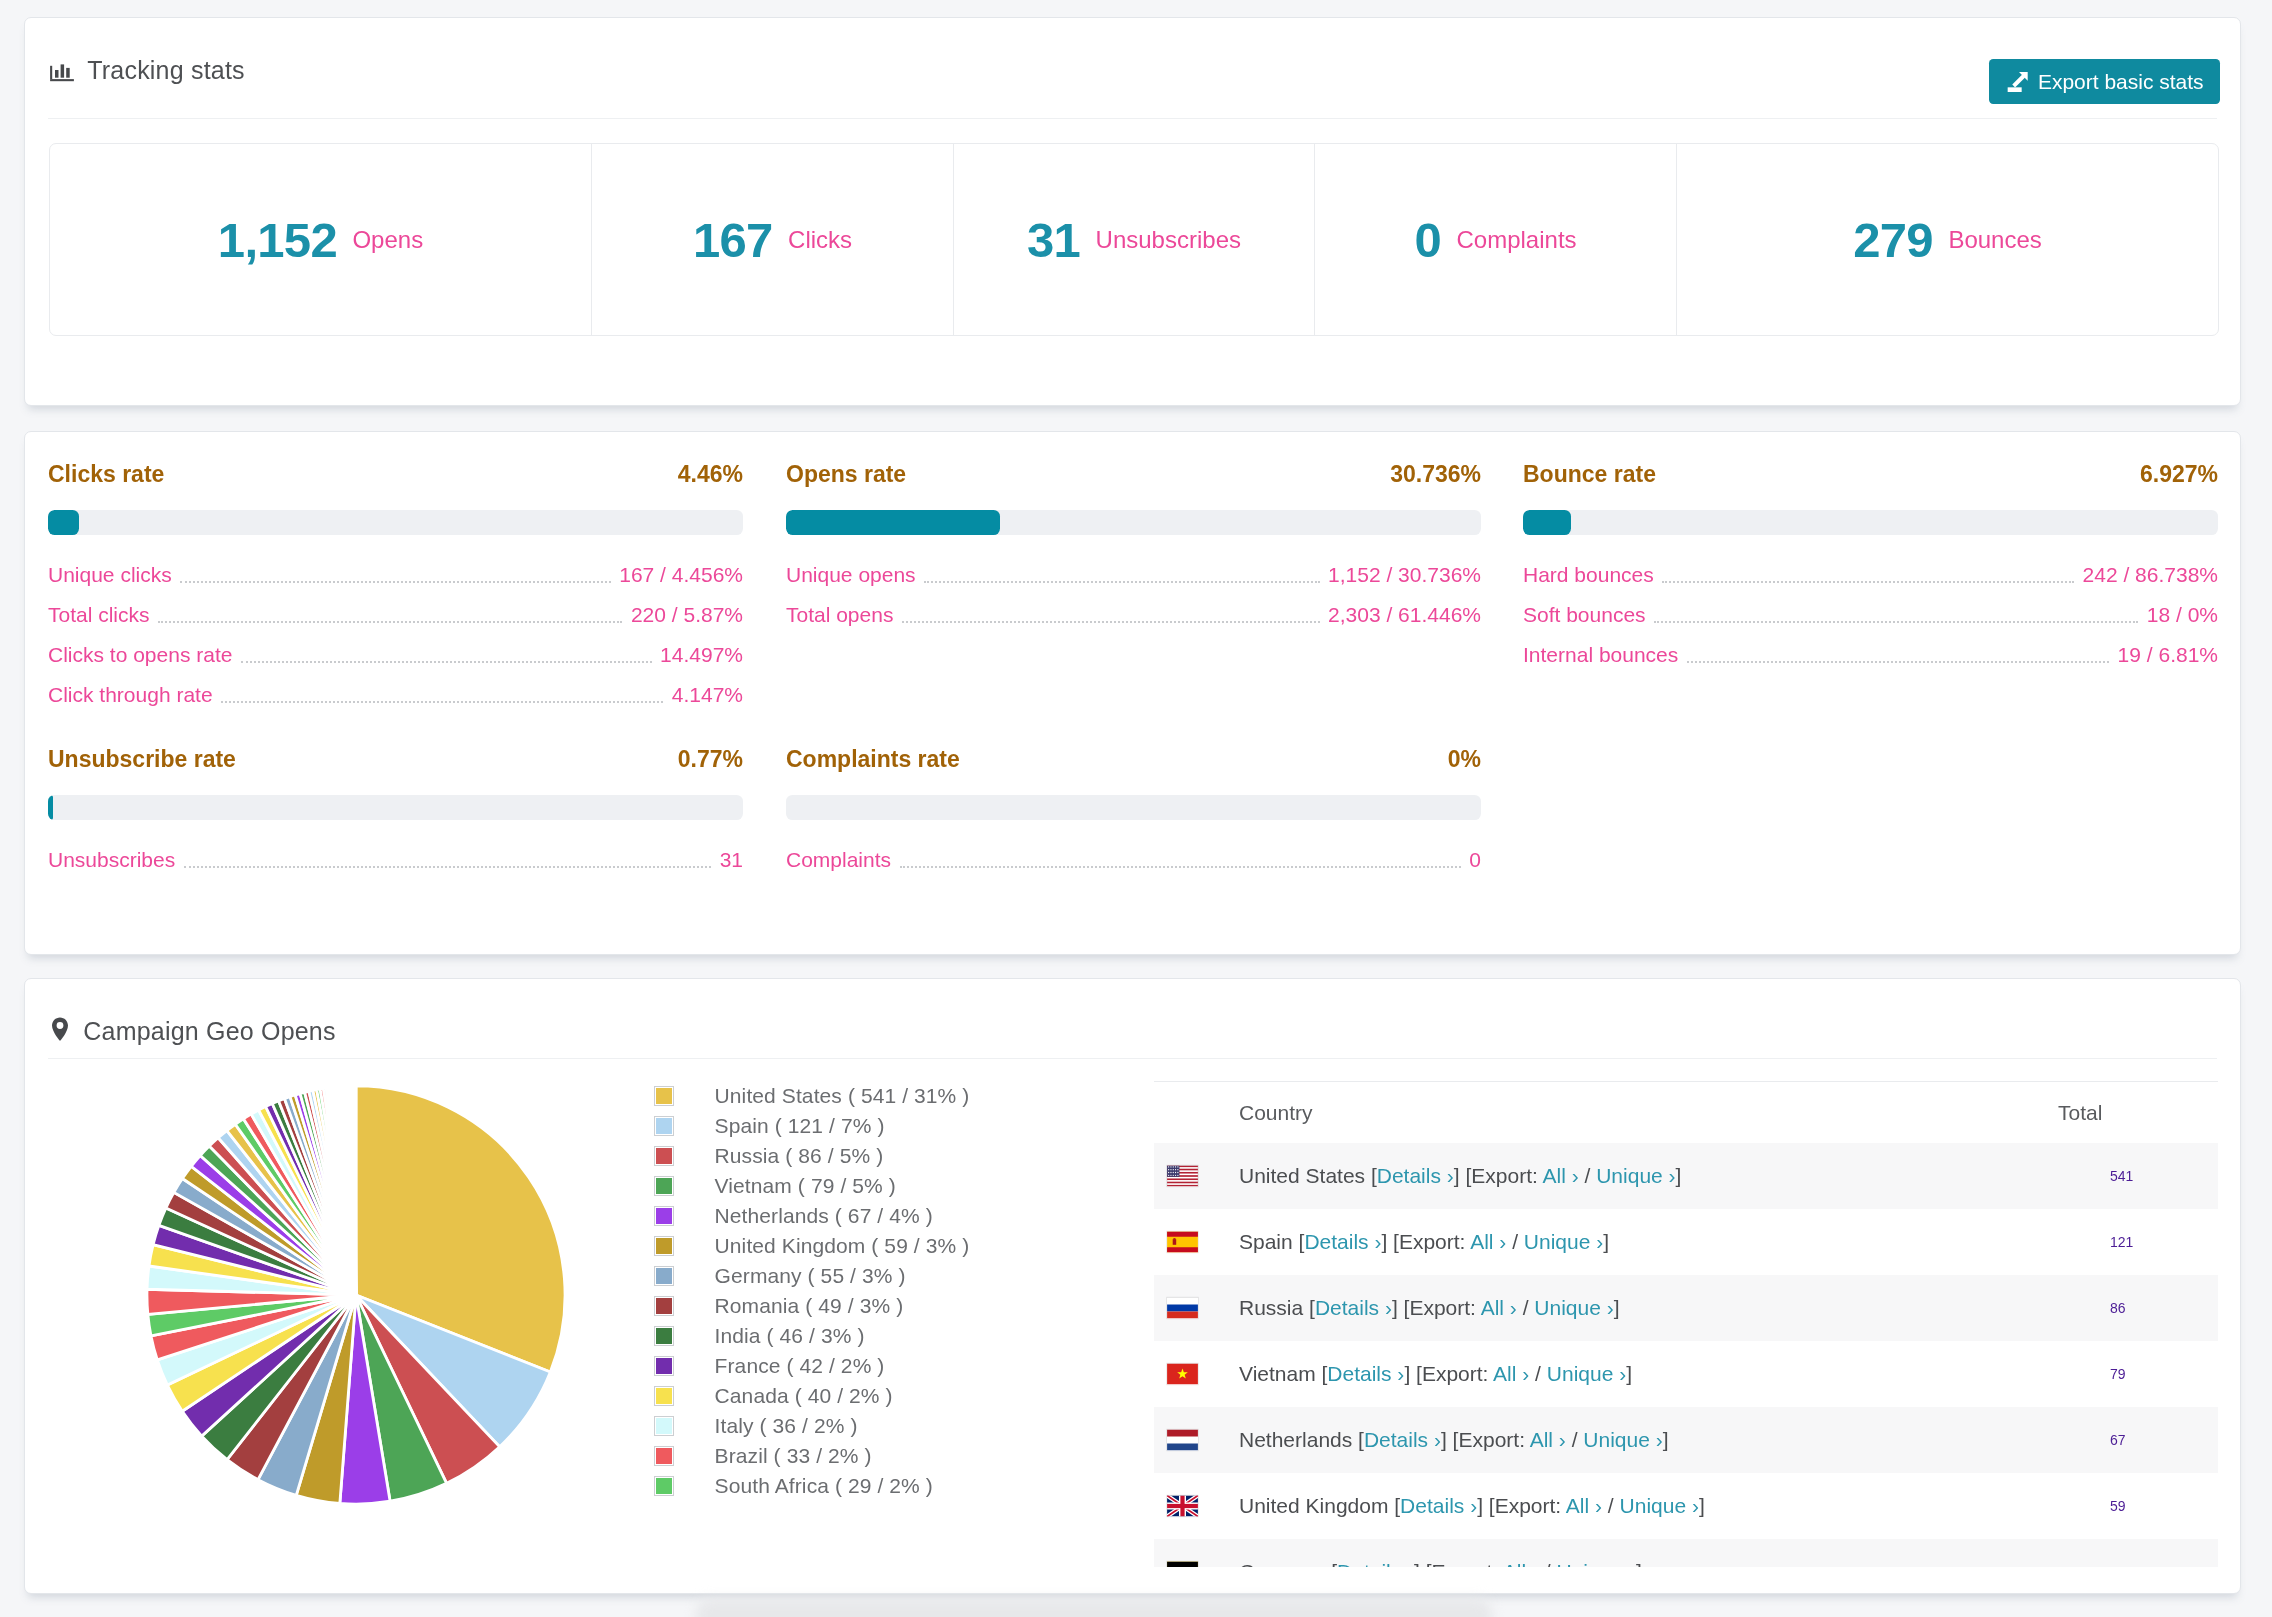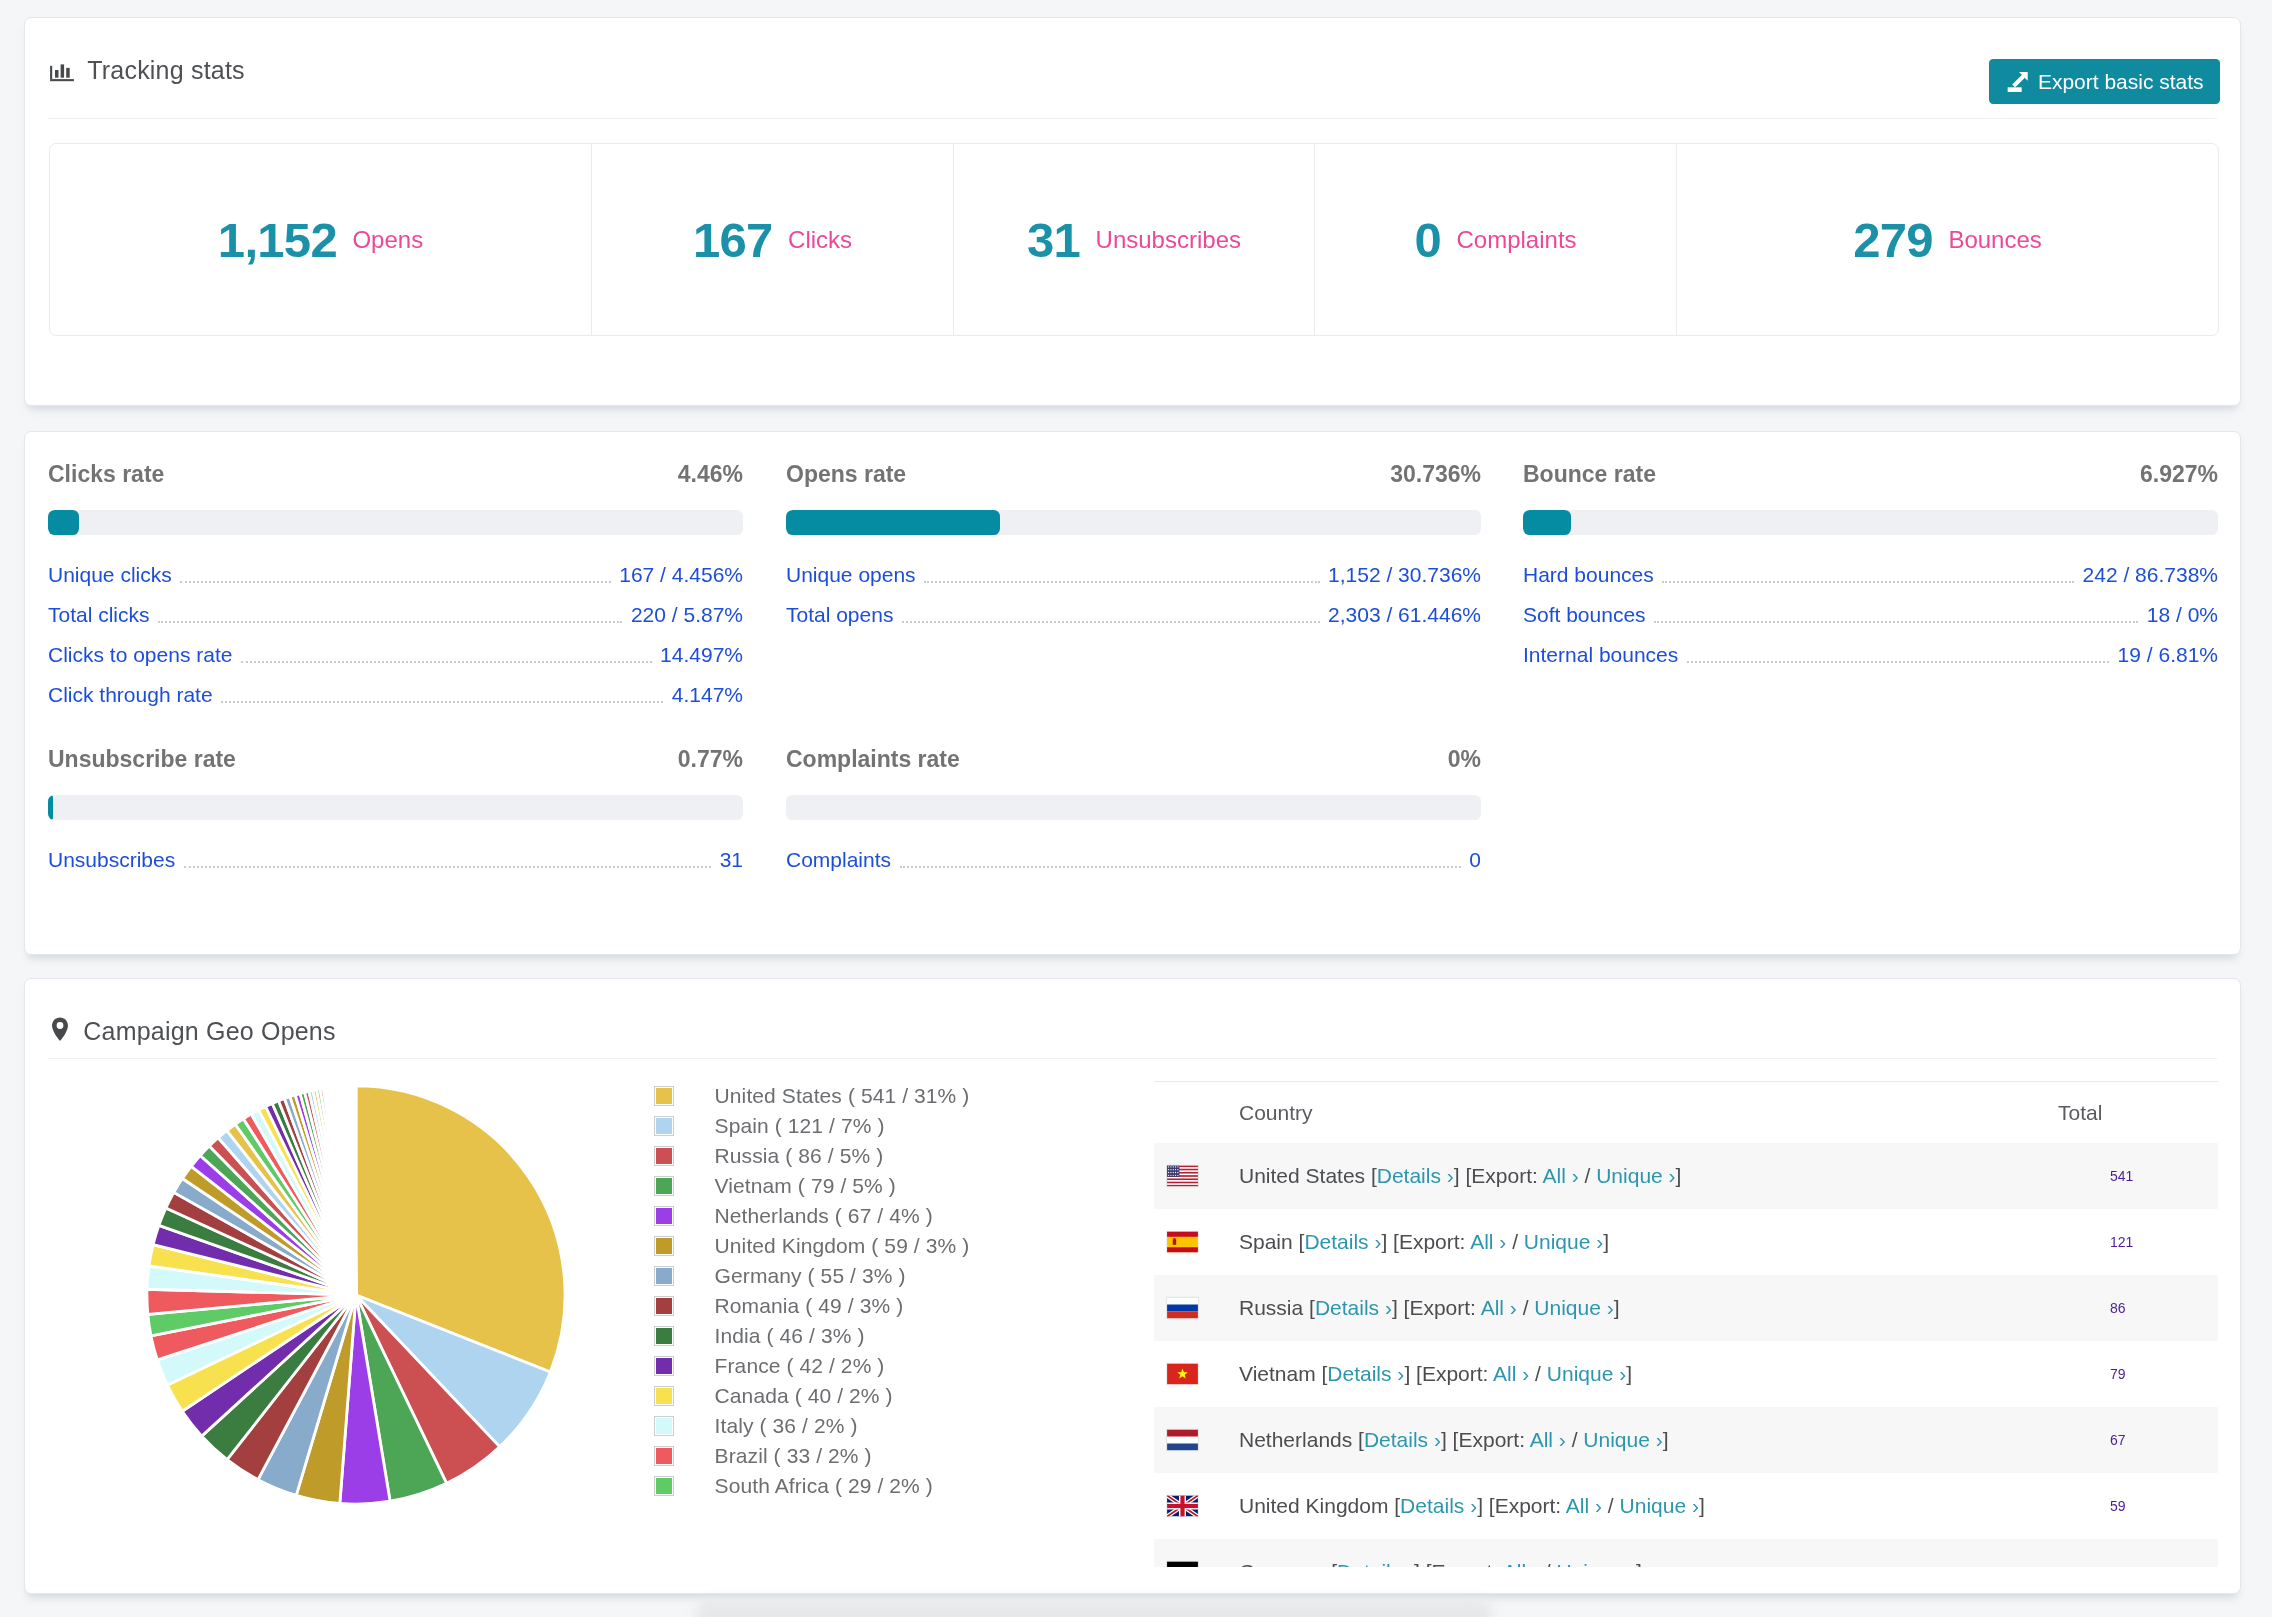--- a/index.html
+++ b/index.html
@@ -37,25 +37,25 @@
   .stat-label{font-size:24px;color:#ec4899;}
 
   
   .rate-block{position:absolute;width:695px;}
   #rate-clicks{left:23px;top:27px;}
   #rate-opens{left:761px;top:27px;}
   #rate-bounce{left:1498px;top:27px;}
   #rate-unsub{left:23px;top:312px;}
   #rate-complaints{left:761px;top:312px;}
   .rate-head{display:flex;justify-content:space-between;align-items:center;height:31px;
-      font-size:23px;font-weight:bold;color:#737373;}
+      font-size:23px;font-weight:bold;color:#a16207;}
   .rate-bar{margin-top:20px;height:25.4px;border-radius:6.4px;background:var(--track,#eef0f3);overflow:hidden;}
   .rate-fill{height:100%;border-radius:6.4px;background:var(--fill,#058ca3);}
   .rate-rows{margin-top:20px;}
-  .rate-row{height:40px;display:flex;align-items:center;font-size:21px;color:#1d4ed8;}
+  .rate-row{height:40px;display:flex;align-items:center;font-size:21px;color:#ec4899;}
   .leader{flex:1;border-bottom:2.1px dotted #c9cbce;transform:translateY(7px);margin:0 8.5px;}
 
   
   .pie-wrap{position:absolute;left:105px;top:90px;width:452px;height:452px;}
   .legend{position:absolute;left:629px;top:102px;}
   .legend-item{height:30px;display:flex;align-items:center;gap:9.2px;}
   .swatch{width:18.4px;height:18.4px;border:1.4px solid #cccfd2;background:#fff;display:flex;
       align-items:center;justify-content:center;box-sizing:content-box;}
   .swatch i{display:block;width:15.5px;height:15.5px;}
   .legend-label{font-size:21px;color:#6b6d70;letter-spacing:0.1px;margin-left:31px;}

